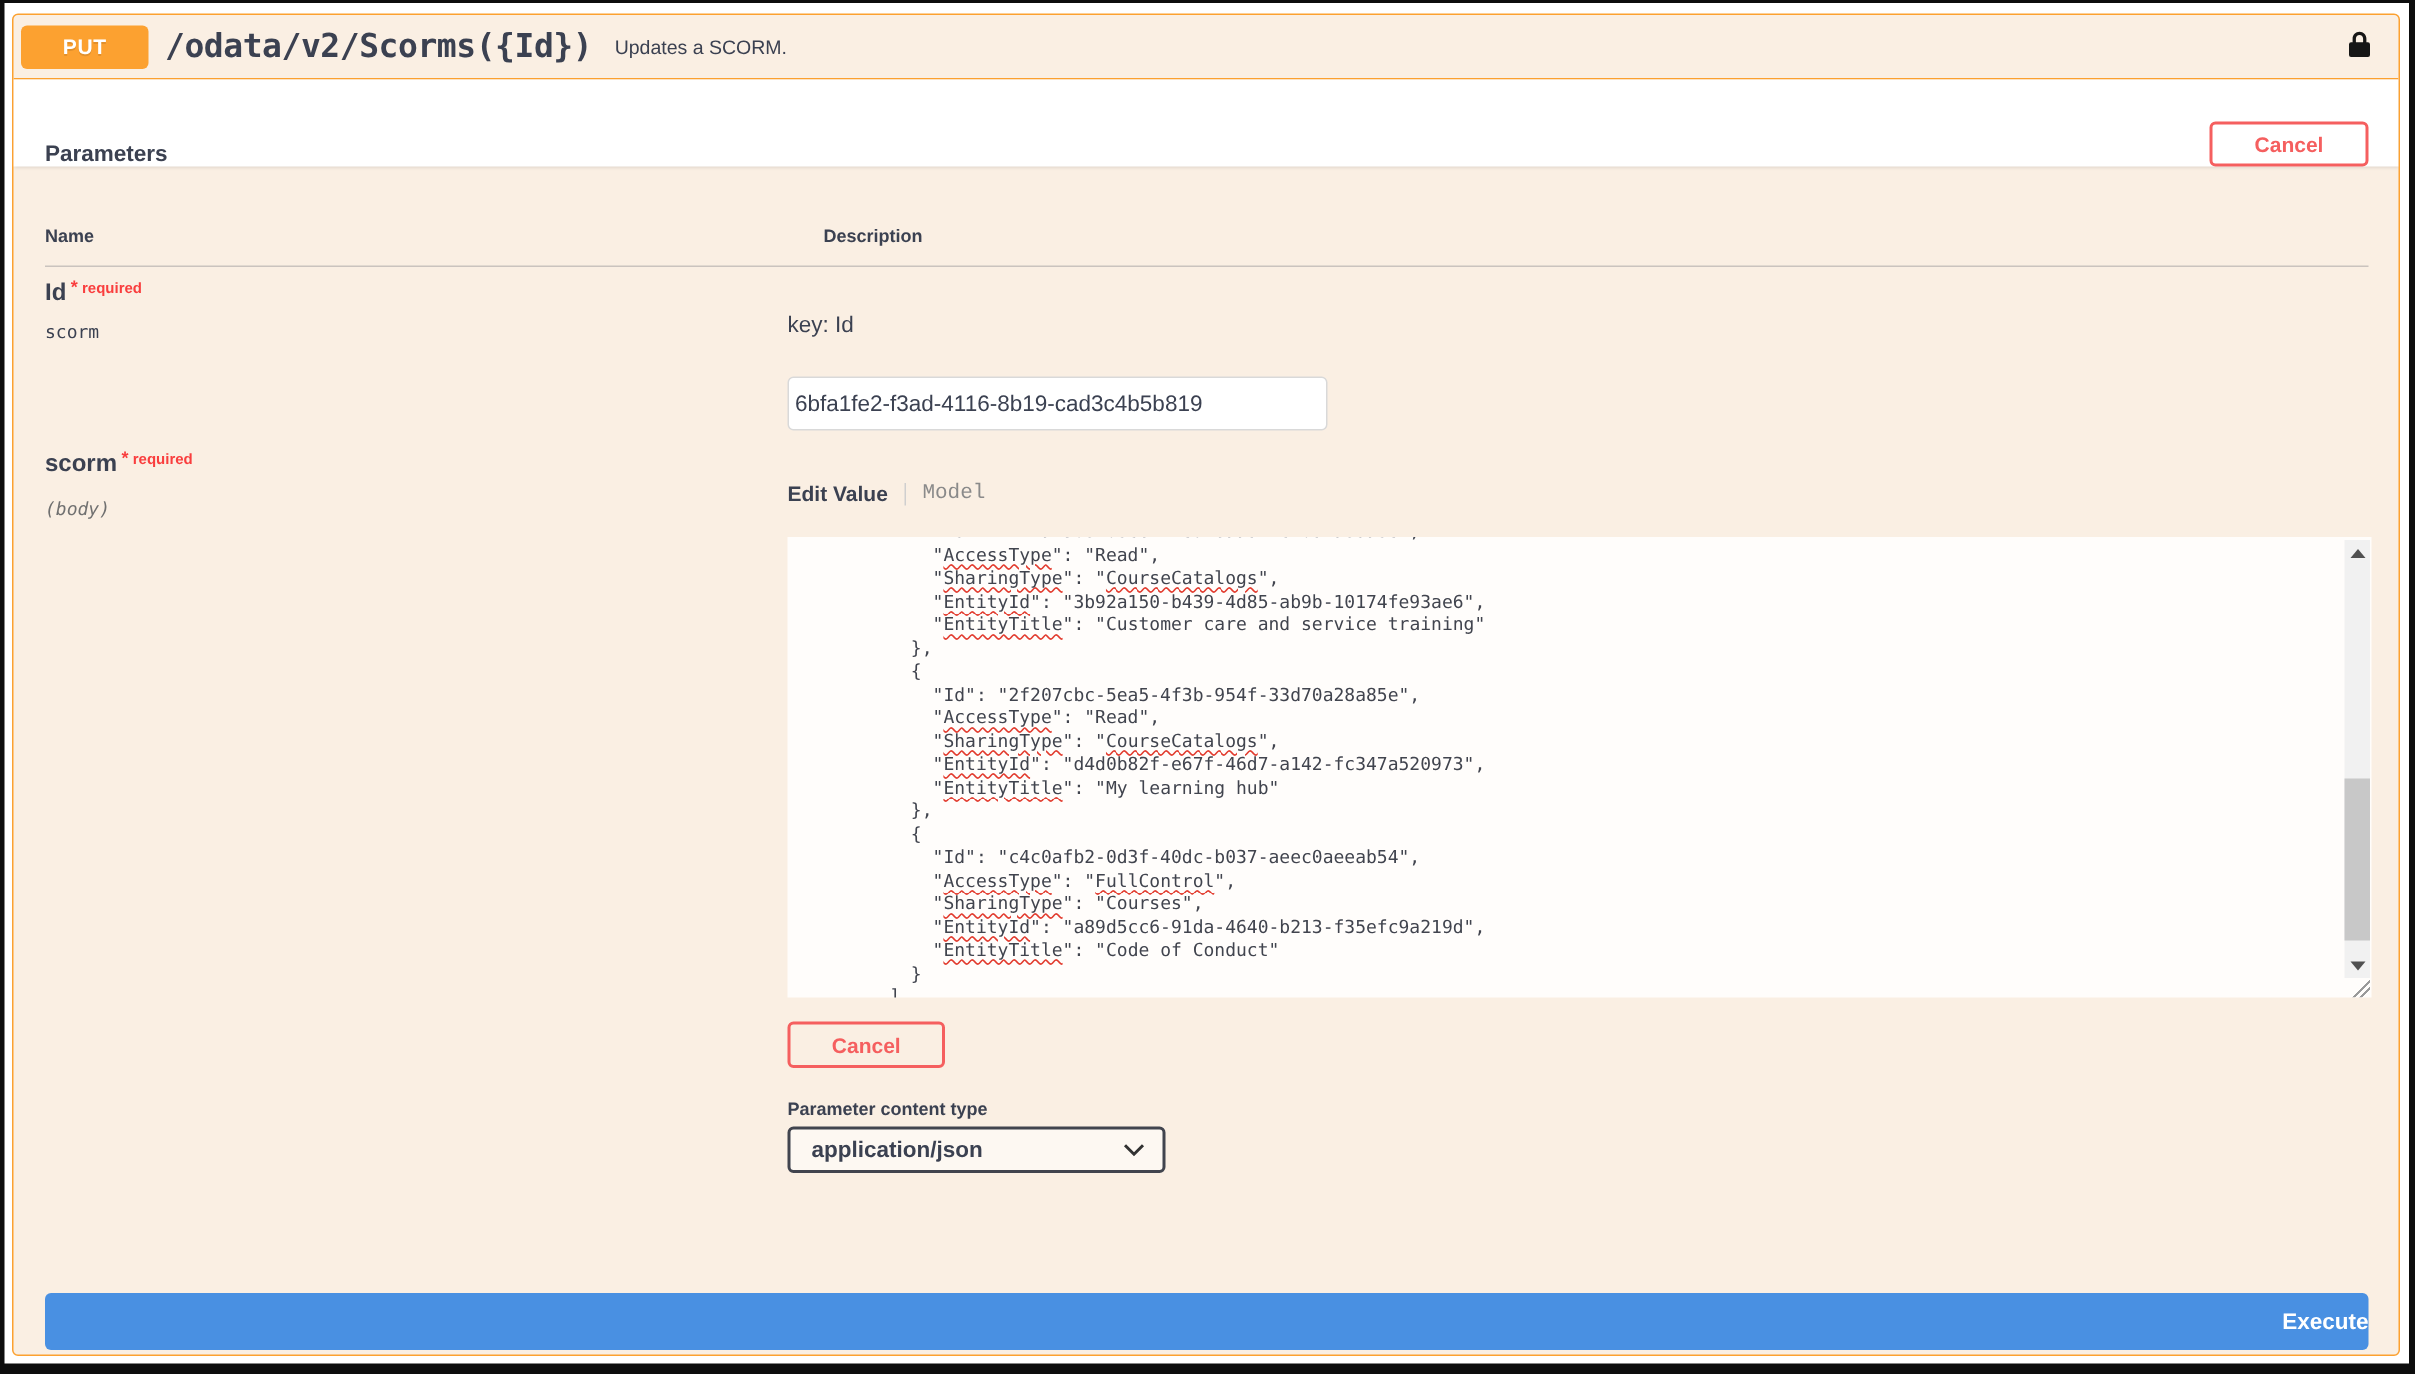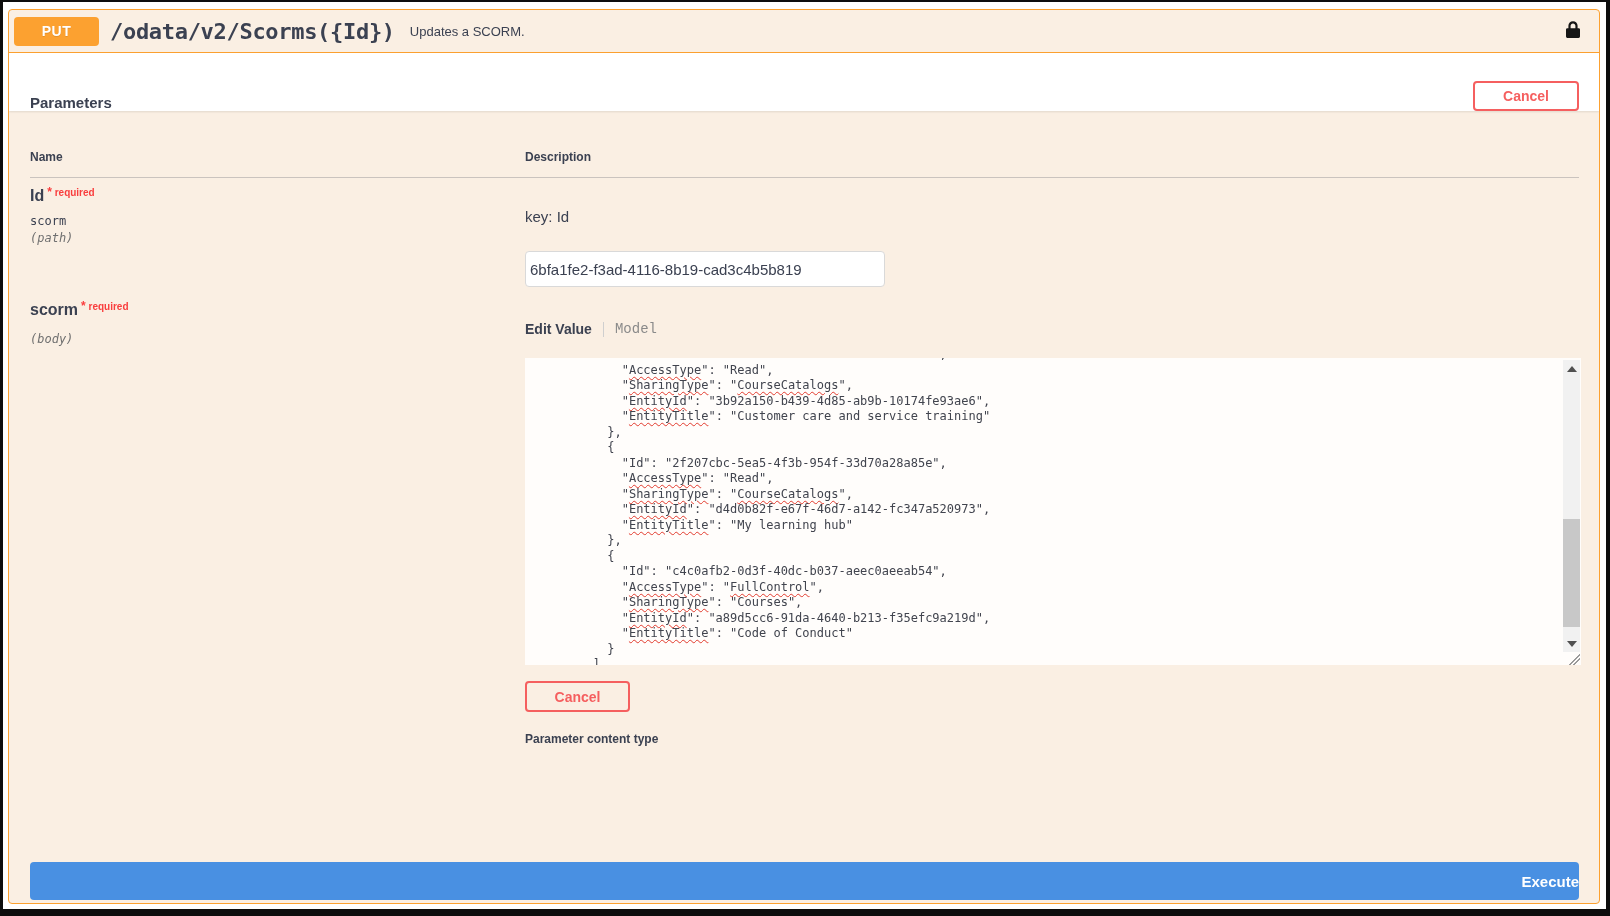--- a/index.html
+++ b/index.html
@@ -29,21 +29,21 @@
   
   .sec-header{ height:58px; background:#fff; display:flex; align-items:flex-end;
                padding:0 20px 0 21px; box-shadow:0 1px 2px rgba(0,0,0,.1); position:relative; z-index:2; }
   .sec-title{ font-size:15px; font-weight:bold; color:var(--c-text); }
   .btn-cancel{ margin-left:auto; width:106px; height:30px; border:2px solid var(--c-cancel); border-radius:4px;
                background:transparent; color:var(--c-cancel); font-weight:bold; font-size:14px;
                font-family:"Liberation Sans", sans-serif; cursor:pointer; }
 
   .table-area{ padding:0 20px 0 21px; }
   .t-headers{ display:grid; grid-template-columns:495px 1fr; padding:39px 0 13px;
-              border-bottom:1px solid rgba(59,65,81,.25); font-size:12px; font-weight:bold; color:var(--c-text); }
+              border-bottom:1px solid rgba(59,65,81,.25); font-size:12px; font-weight:bold; color:var(--c-text);gap:24px; }
   .p-row{ display:grid; grid-template-columns:495px 1fr; }
   .row-id{ padding-top:9px; }
   .row-body{ margin-top:14px; }
 
   .p-name{ font-size:16px; font-weight:bold; color:var(--c-text); }
   .req{ color:var(--c-required); font-size:10px; font-weight:bold; position:relative; top:-5px; margin-left:3px; }
   .req .star{ font-size:12px; }
   .p-type{ font-family:"DejaVu Sans Mono", monospace; font-size:12px; color:var(--c-text); margin-top:9px; }
   .p-in{ font-family:"DejaVu Sans Mono", monospace; font-size:12px; font-style:italic; color:var(--c-muted); margin-top:3px; }
 
@@ -115,21 +115,20 @@
         <div>Name</div>
         <div>Description</div>
       </div>
 
       <div class="p-row row-id">
         <div>
           <div>
             <span class="p-name">Id</span><span class="req"><span class="star">*</span> <span>required</span></span>
           </div>
           <div class="p-type">scorm</div>
-          <div class="p-in">(path)</div>
         </div>
         <div>
           <div class="key-text">key: Id</div>
           <input class="id-input" type="text" value="6bfa1fe2-f3ad-4116-8b19-cad3c4b5b819" style="">
         </div>
       </div>
 
       <div class="p-row row-body">
         <div>
           <div>
@@ -174,20 +173,26 @@
               <div class="sbtn down">
                   <span class="tri-down"></span>
                 </div>
             </div>
             <div class="grip"></div>
           </div>
 
           <button class="btn-cancel-body">Cancel</button>
 
           <div class="ct-label">Parameter content type</div>
+          <div class="ct-select">
+            <span>application/json</span>
+            <svg width="14" height="9" viewBox="0 0 14 9">
+              <polyline points="1,1.5 7,7.5 13,1.5" fill="none" stroke="#333" stroke-width="2"></polyline>
+            </svg>
+          </div>
         </div>
       </div>
     </div>
 
     <div class="exec-wrap">
       <button class="btn-execute">Execute</button>
     </div>
   </div>
 
   <div class="frame"></div>

